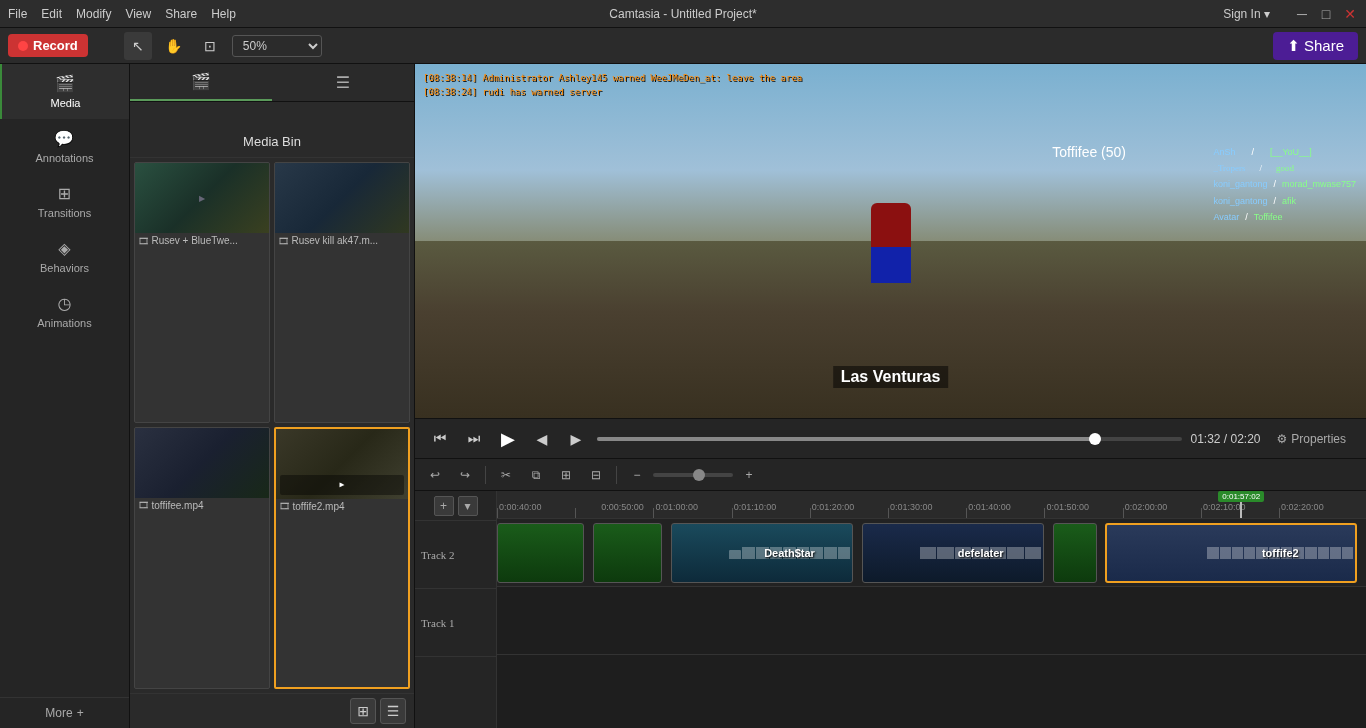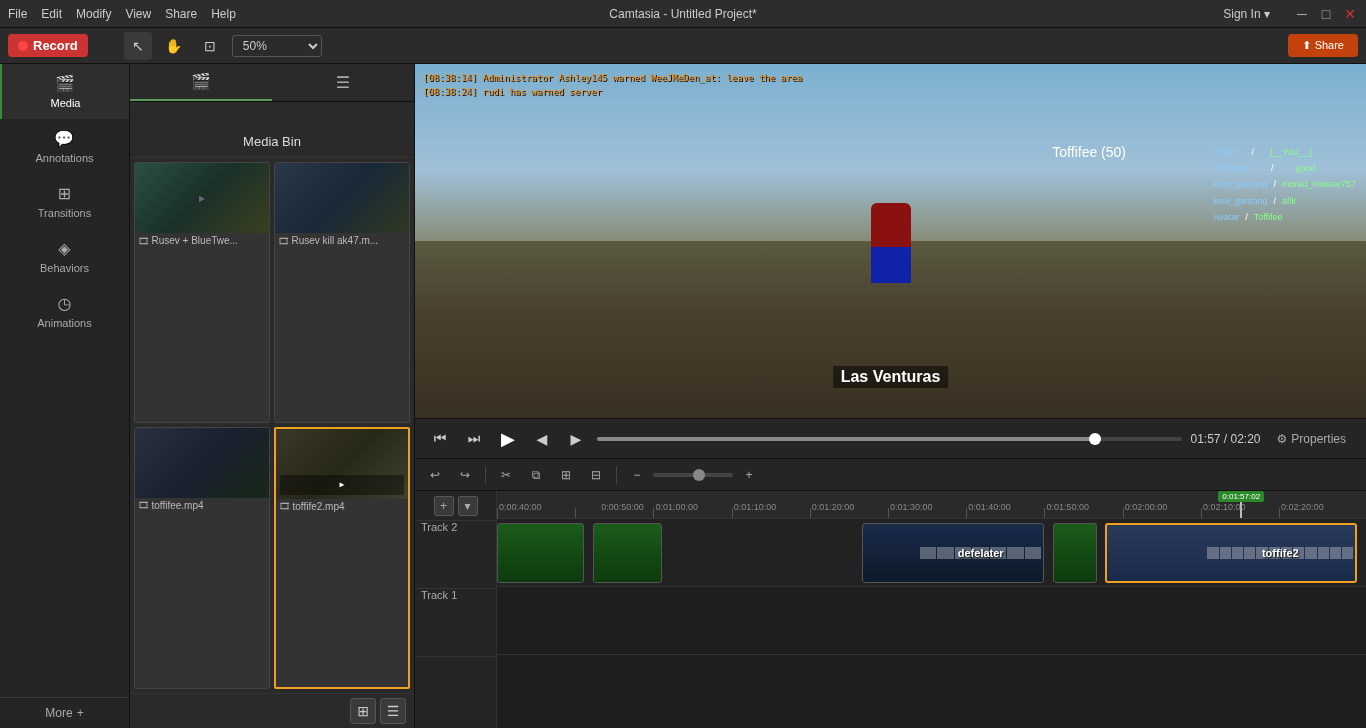--- a/index.html
+++ b/index.html
@@ -14,21 +14,21 @@
     #titlebar .winbtns span { font-size: 14px; cursor: pointer; color: #aaa; width: 16px; text-align: center; }
     #titlebar .signin { font-size: 12px; color: #ccc; margin-right: 16px; cursor: pointer; }
 
     
     #toolbar { height: 36px; background: #2b2b2b; display: flex; align-items: center; padding: 0 8px; gap: 8px; border-bottom: 1px solid #111; }
     #toolbar .tool-btn { width: 28px; height: 28px; display: flex; align-items: center; justify-content: center; cursor: pointer; border-radius: 3px; color: #ccc; font-size: 14px; }
     #toolbar .tool-btn.active { background: #3a3a3a; }
     #toolbar .zoom-select { background: #2b2b2b; border: 1px solid #555; color: #ccc; padding: 2px 6px; font-size: 12px; border-radius: 3px; width: 90px; }
     #record-btn { background: #cc3333; color: #fff; border: none; border-radius: 4px; padding: 4px 10px; font-size: 13px; font-weight: bold; cursor: pointer; display: flex; align-items: center; gap: 5px; }
     #record-btn .dot { width: 10px; height: 10px; background: #ff4444; border-radius: 50%; }
-    #share-btn { background: #c2410c; color: #fff; border: none; border-radius: 4px; padding: 5px 14px; font-size: 11px; cursor: pointer; margin-left: auto; }
+    #share-btn { background: #4c1d95; color: #fff; border: none; border-radius: 4px; padding: 5px 14px; font-size: 15px; cursor: pointer; margin-left: auto; }
 
     
     #main { display: flex; height: calc(728px - 28px - 36px); }
 
     
     #sidebar { width: 130px; background: #252525; border-right: 1px solid #111; display: flex; flex-direction: column; }
     .sidebar-item { display: flex; flex-direction: column; align-items: center; padding: 10px 0; cursor: pointer; color: #aaa; font-size: 11px; gap: 4px; }
     .sidebar-item.active { background: #2e2e2e; color: #fff; border-left: 2px solid #3a8a3a; }
     .sidebar-item .icon { font-size: 16px; }
     .sidebar-more { margin-top: auto; display: flex; align-items: center; justify-content: center; padding: 8px; color: #aaa; cursor: pointer; font-size: 12px; gap: 4px; border-top: 1px solid #333; }
@@ -69,21 +69,21 @@
     #timeline { background: #1e1e1e; border-top: 1px solid #111; display: flex; flex-direction: column; height: 270px; }
     #timeline-toolbar { height: 32px; background: #252525; display: flex; align-items: center; padding: 0 8px; gap: 6px; border-bottom: 1px solid #111; }
     .tl-btn { width: 24px; height: 24px; display: flex; align-items: center; justify-content: center; cursor: pointer; color: #aaa; font-size: 12px; border-radius: 2px; }
     .tl-separator { width: 1px; height: 18px; background: #444; margin: 0 2px; }
     .zoom-control { display: flex; align-items: center; gap: 4px; }
     .zoom-slider { width: 80px; height: 4px; background: #444; border-radius: 2px; position: relative; cursor: pointer; }
     .zoom-slider-handle { width: 12px; height: 12px; background: #888; border-radius: 50%; position: absolute; top: -4px; left: 50%; }
 
     #timeline-body { display: flex; flex: 1; overflow: hidden; }
     #track-labels { width: 82px; background: #252525; border-right: 1px solid #333; display: flex; flex-direction: column; }
-    .track-label { border-bottom: 1px solid #333; display: flex; align-items: flex-start; padding: 0 6px; font-size: 11px; color: #aaa; cursor: pointer; }
+    .track-label { border-bottom: 1px solid #333; display: flex; align-items: center; padding: 0 6px; font-size: 11px; color: #aaa; cursor: pointer; font-family: Liberation Serif, serif; }
     .track-add-btn { width: 20px; height: 20px; background: #3a3a3a; border: 1px solid #555; border-radius: 2px; display: flex; align-items: center; justify-content: center; cursor: pointer; color: #aaa; font-size: 12px; }
 
     #timeline-content { flex: 1; overflow: hidden; display: flex; flex-direction: column; }
     #ruler { height: 28px; background: #2a2a2a; border-bottom: 1px solid #333; position: relative; overflow: hidden; }
 
     #tracks-area { flex: 1; position: relative; overflow: hidden; }
     .track-row { height: 68px; border-bottom: 1px solid #333; position: relative; background: #222; }
     .track-row:first-child { background: #1e1e1e; height: 30px; }
 
     .clip { position: absolute; top: 4px; height: 60px; border-radius: 3px; overflow: hidden; cursor: pointer; border: 1px solid #555; display: flex; align-items: center; }
@@ -244,21 +244,21 @@
           <div>[08:38:24] rudi has warned server</div>
         </div>
 
         <div style="position:absolute;top:80px;right:240px;color:#fff;font-size:14px;">Toffifee (50)</div>
         <div style="position:absolute;top:80px;right:10px;font-size:9px;line-height:1.8;">
           <div style="display:flex;gap:16px;color:#8cf;">
               <span>AnSh</span>
               <span style="color:#fff">/</span>
               <span style="color:#8f8">[__YoU__]</span>
             </div>
-          <div style="display:flex;gap:22px;color:#8cf;">
+          <div style="display:flex;gap:14px;color:#8cf;font-family:Liberation Serif, serif;">
               <span>_Tropers</span>
               <span style="color:#fff">/</span>
               <span style="color:#8f8">good</span>
             </div>
           <div style="display:flex;gap:6px;color:#8cf;">
               <span>koni_gantong</span>
               <span style="color:#fff">/</span>
               <span style="color:#8f8">morad_mwase757</span>
             </div>
           <div style="display:flex;gap:6px;color:#8cf;">
@@ -283,21 +283,21 @@
       <div class="pb-btn">⏮</div>
       <div class="pb-btn">⏭</div>
       <div class="pb-btn play">▶</div>
       <div class="pb-btn">◀</div>
       <div class="pb-btn">▶</div>
       <div id="progress-bar">
         <div id="progress-fill"></div>
         <div id="progress-handle"></div>
       </div>
       <div class="time-display">
-        <span>01:57</span>
+        <span>01:32</span>
         <span> / </span>
         <span>02:20</span>
       </div>
       <div id="properties-btn">
         <span>⚙</span>
         <span>Properties</span>
       </div>
     </div>
 
     <div id="timeline">
@@ -411,20 +411,39 @@
                 </div>
               </div>
 
               <div class="clip clip-green" style="left:11%;width:8%;top:4px;height:60px;">
                 <div style="width:50px;flex-shrink:0;background:#203820;"></div>
                 <div class="clip-inner">
                   
                 </div>
               </div>
 
+              <div class="clip clip-teal" style="left:20%;width:21%;top:4px;height:60px;">
+                <div style="width:55px;flex-shrink:0;background:linear-gradient(135deg,#2a4a3a,#1a3a2a);"></div>
+                <div class="clip-inner">
+                  <span class="clip-label">Death$tar</span>
+                  <div class="clip-waveform">
+                    <div class="clip-waveform-bars">
+                      <div class="wbar" style="height:30%;"></div>
+                        <div class="wbar" style="height:60%;"></div>
+                        <div class="wbar" style="height:80%;"></div>
+                        <div class="wbar" style="height:50%;"></div>
+                        <div class="wbar" style="height:40%;"></div>
+                        <div class="wbar" style="height:90%;"></div>
+                        <div class="wbar" style="height:60%;"></div>
+                        <div class="wbar" style="height:45%;"></div>
+                        <div class="wbar" style="height:70%;"></div>
+                    </div>
+                  </div>
+                </div>
+              </div>
 
               <div class="clip clip-blue-dark" style="left:42%;width:21%;top:4px;height:60px;">
                 <div style="width:55px;flex-shrink:0;background:linear-gradient(135deg,#2a3a5a,#1a2a4a);"></div>
                 <div class="clip-inner">
                   <span class="clip-label">defelater</span>
                   <div class="clip-waveform">
                     <div class="clip-waveform-bars">
                       <div class="wbar" style="height:50%;"></div>
                         <div class="wbar" style="height:80%;"></div>
                         <div class="wbar" style="height:40%;"></div>

